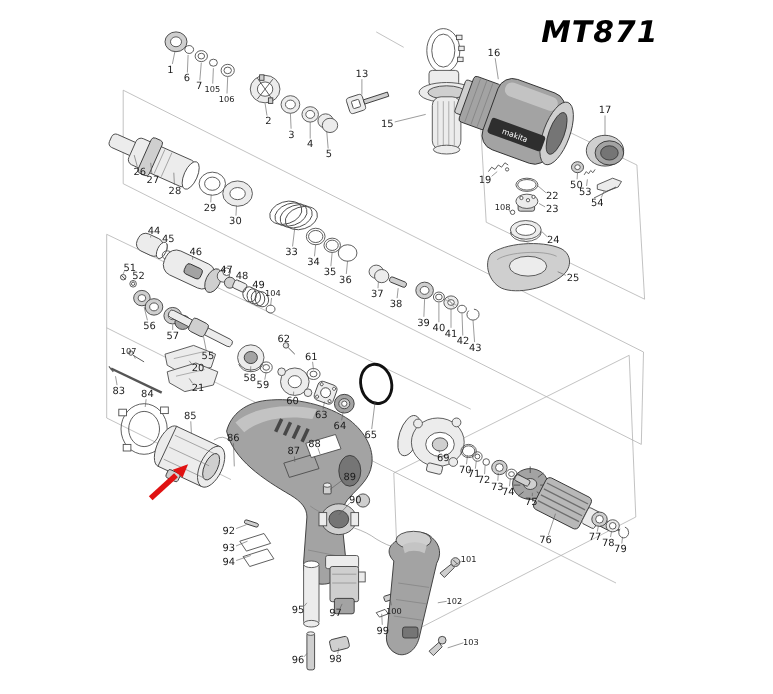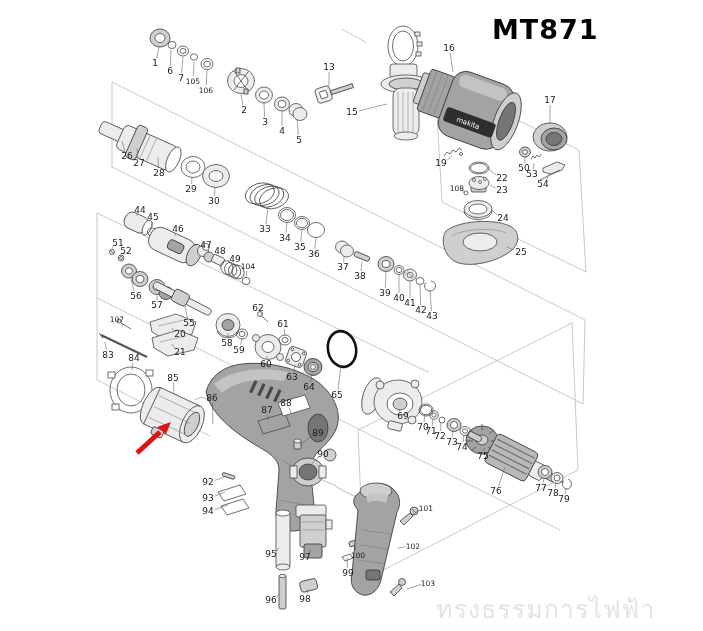--- a/index.html
+++ b/index.html
@@ -1,20 +1,20 @@
 <!DOCTYPE html>
 <html><head>
 <meta charset="utf-8">
 <style>
   html,body{margin:0;padding:0;background:#fff;}
   .canvas{position:relative;width:703px;height:631px;background:#ffffff;overflow:hidden;
           font-family:"DejaVu Sans", sans-serif;}
   .canvas svg{position:absolute;left:0;top:0;}
   .title{position:absolute;left:492px;top:14px;font-size:27px;font-weight:bold;color:#000;
-         letter-spacing:1px;font-family:"DejaVu Sans", sans-serif;}
+         letter-spacing:1px;font-family:"DejaVu Sans", sans-serif;font-style:italic;}
   .watermark{position:absolute;left:436px;top:589px;font-size:25px;color:#e4e4e4;
              letter-spacing:1px;white-space:nowrap;}
   
   .ln{stroke:#4a4a4a;fill:none;stroke-width:.8;}
   .thin{stroke:#777;stroke-width:.5;fill:none;}
   .fw{fill:#ffffff;stroke:#4a4a4a;stroke-width:.8;}
   .fl{fill:#ececec;stroke:#4a4a4a;stroke-width:.8;}
   .fm{fill:#cfcfcf;stroke:#3c3c3c;stroke-width:.8;}
   .fd{fill:#a3a3a3;stroke:#303030;stroke-width:.8;}
   .fx{fill:#757575;stroke:#2c2c2c;stroke-width:.7;}
@@ -670,14 +670,13 @@
         <text x="462" y="450" text-anchor="middle" class="plbl" font-size="9">74</text>
         <text x="483" y="459" text-anchor="middle" class="plbl" font-size="9">75</text>
         <text x="496" y="494" text-anchor="middle" class="plbl" font-size="9">76</text>
         <text x="541" y="491" text-anchor="middle" class="plbl" font-size="9">77</text>
         <text x="553" y="496" text-anchor="middle" class="plbl" font-size="9">78</text>
         <text x="564" y="502" text-anchor="middle" class="plbl" font-size="9">79</text>
       </g>
   </svg>
 
   <div class="title">MT871</div>
-  <div class="watermark">ทรงธรรมการไฟฟ้า</div>
 </div>
 
 </body></html>

